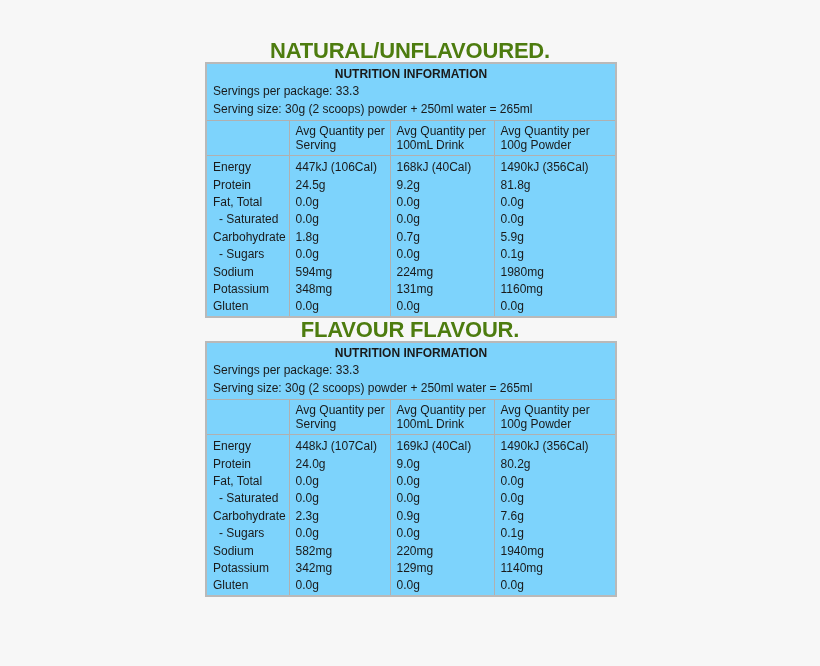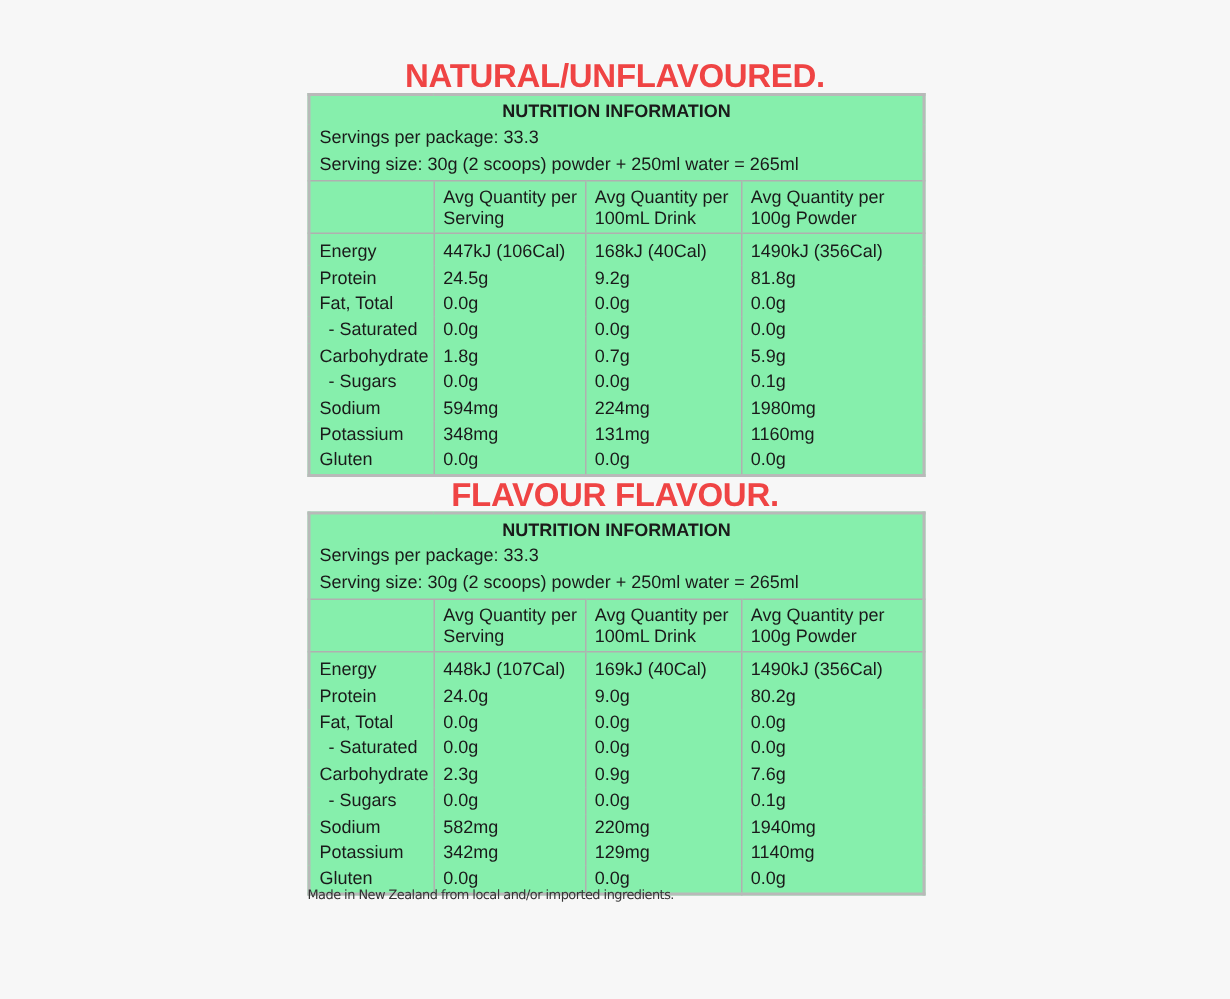--- a/index.html
+++ b/index.html
@@ -16,31 +16,31 @@
     left: 205px;
     width: 410px;
   }
   .flavour-title {
     position: absolute;
     left: 0; width: 100%;
     text-align: center;
     font-weight: bold;
     font-size: 22px;
     letter-spacing: -0.2px;
-    color: #ef4444;
+    color: #4d7c0f;
   }
   table.nut {
     position: absolute;
     left: 0;
     width: 410px;
     border-collapse: collapse;
     font-size: 12px;
     table-layout: fixed;
     border: 2px solid #b9b9b9;
-    background: #86efac;
+    background: #7dd3fc;
   }
   table.nut td {
     padding: 0 0 0 6px;
     vertical-align: middle;
     line-height: 17.4px;
     white-space: nowrap;
   }
   table.nut td.c1, table.nut td.c2, table.nut td.c3 { border-left: 1.5px solid #b0b0b0; }
   .hdr-title { text-align: center; font-weight: bold; font-size: 12px; padding-top: 2px !important; padding-left:0 !important; }
   .info td { line-height: 18px; margin-top: 44px; }
@@ -225,14 +225,13 @@
           <td class="c0">Gluten</td>
           <td class="c1">0.0g</td>
           <td class="c2">0.0g</td>
           <td class="c3">0.0g</td>
         </tr>
   </tbody>
     </table>
 </div>
 
 <div class="footer">
-  <div>Made in New Zealand from local and/or imported ingredients.</div>
 </div>
 
 </body></html>

